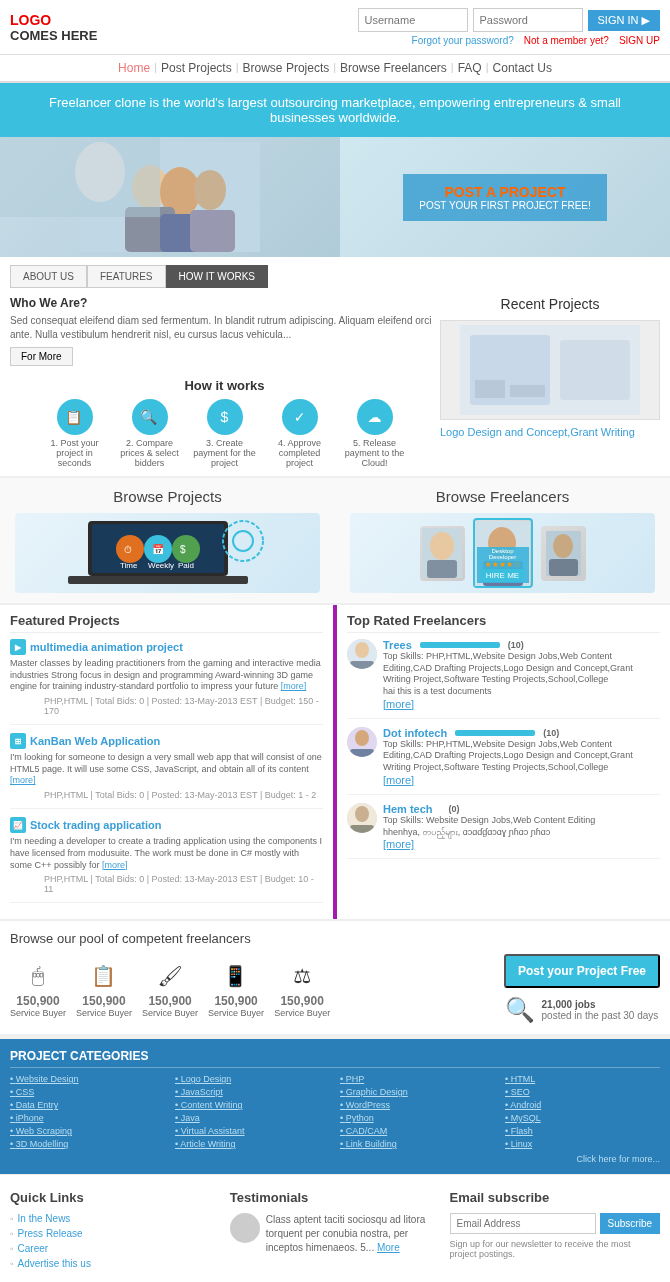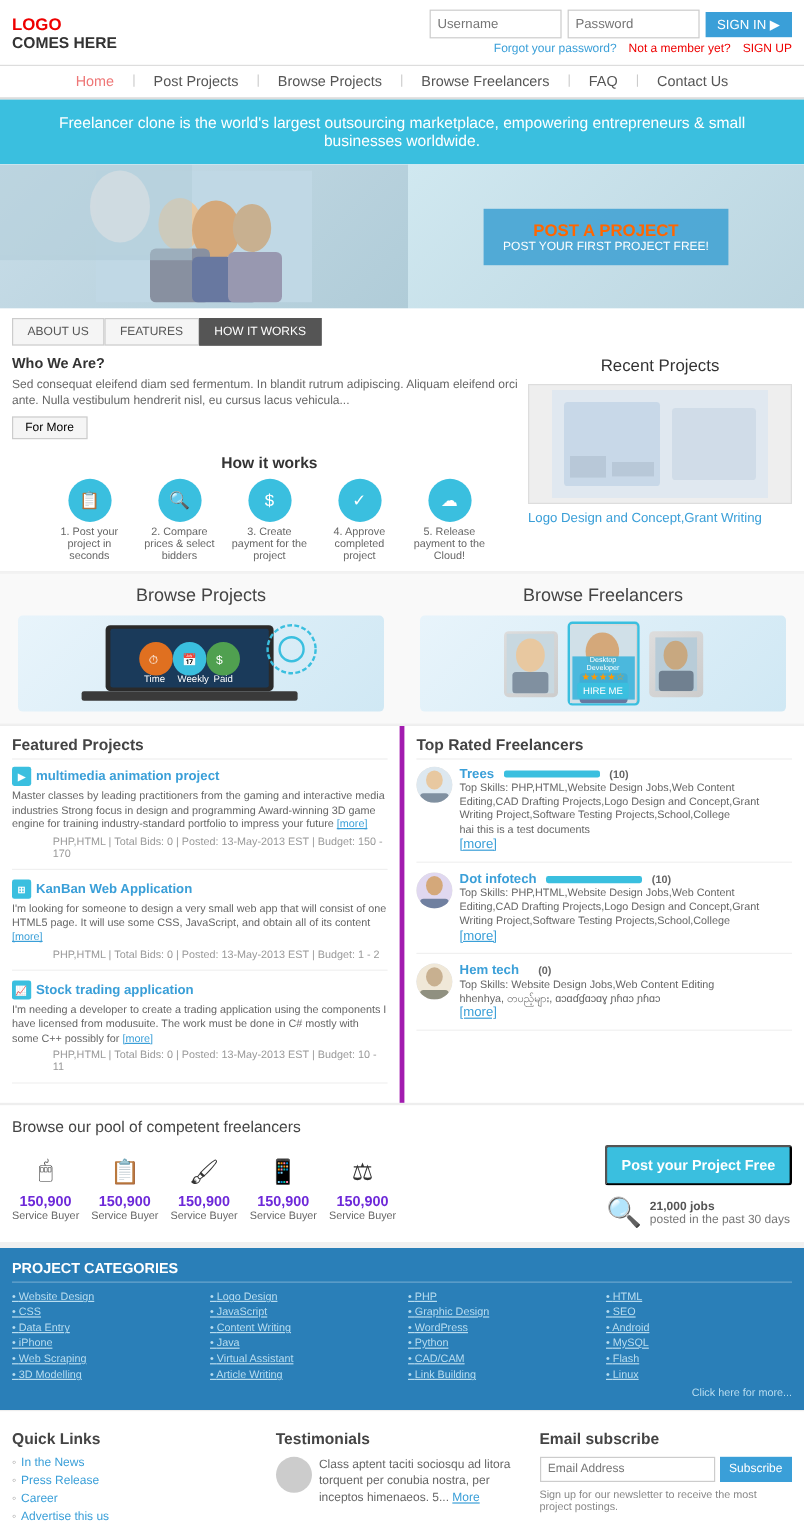--- a/index.html
+++ b/index.html
@@ -11,21 +11,21 @@
     .logo-area .logo-sub { font-weight: bold; font-size: 13px; color: #333; }
     .login-area { display: flex; flex-direction: column; align-items: flex-end; gap: 3px; }
     .login-row { display: flex; gap: 5px; align-items: center; }
     .login-input { border: 1px solid #ccc; padding: 3px 6px; font-size: 11px; width: 110px; height: 24px; }
     .sign-in-btn { background: #3a9fd8; color: #fff; border: none; padding: 4px 10px; font-size: 11px; cursor: pointer; white-space: nowrap; }
     .login-links { font-size: 10px; color: #666; display: flex; gap: 10px; }
     .login-links a { color: #3a9fd8; text-decoration: none; }
     .login-links span { color: #e00; }
     
     
-    .nav-bar { background: #fff; border-bottom: 2px solid #ddd; padding: 6px 10px; display: flex; justify-content: center; gap: 15px; }
+    .nav-bar { background: #fff; border-bottom: 2px solid #ddd; padding: 6px 10px; display: flex; justify-content: center; gap: 4px; }
     .nav-bar a { text-decoration: none; color: #555; font-size: 12px; }
     .nav-bar .sep { color: #ccc; }
     
     
     .hero-banner { background: #3abfdf; padding: 12px 20px; text-align: center; color: #fff; font-size: 13px; }
     
     
     .hero-images { background: #e8f4fb; display: flex; height: 120px; overflow: hidden; position: relative; }
     .hero-left { width: 340px; background: linear-gradient(135deg, #c8dde8, #b0ccd8); display: flex; align-items: center; justify-content: center; }
     .hero-right { flex: 1; background: linear-gradient(135deg, #d0e8f0, #bbd5e0); display: flex; align-items: center; justify-content: center; flex-direction: column; }
@@ -82,21 +82,21 @@
     .rating-count { font-size: 9px; color: #666; }
     .freelancer-skills { font-size: 9px; color: #666; line-height: 1.3; }
     
     
     .pool-section { background: #fff; padding: 10px; border-top: 1px solid #eee; }
     .pool-title { font-size: 13px; color: #444; margin-bottom: 8px; }
     .pool-content { display: flex; gap: 10px; align-items: center; }
     .pool-icons { display: flex; gap: 10px; flex: 1; }
     .pool-item { text-align: center; }
     .pool-icon { width: 40px; height: 30px; display: flex; align-items: center; justify-content: center; margin: 0 auto 3px; font-size: 20px; }
-    .pool-num { font-size: 12px; font-weight: bold; color: #6d28d9; }
+    .pool-num { font-size: 12px; font-weight: bold; color: #737373; }
     .pool-label { font-size: 9px; color: #666; }
     .post-free-box { background: #3abfdf; color: #fff; padding: 8px 12px; text-align: center; border-radius: 3px; font-size: 12px; font-weight: bold; cursor: pointer; white-space: nowrap; }
     .jobs-info { font-size: 10px; color: #555; display: flex; align-items: center; gap: 6px; }
     .jobs-icon { font-size: 24px; color: #e00; }
     
     
     .categories-section { background: #2a7fb8; padding: 10px; margin-top: 5px; }
     .cat-header { color: #fff; font-size: 12px; font-weight: bold; border-bottom: 1px solid rgba(255,255,255,0.3); padding-bottom: 4px; margin-bottom: 6px; }
     .cat-grid { display: grid; grid-template-columns: repeat(4, 1fr); gap: 3px 10px; }
     .cat-item { color: #b8ddf0; font-size: 9px; cursor: pointer; }

